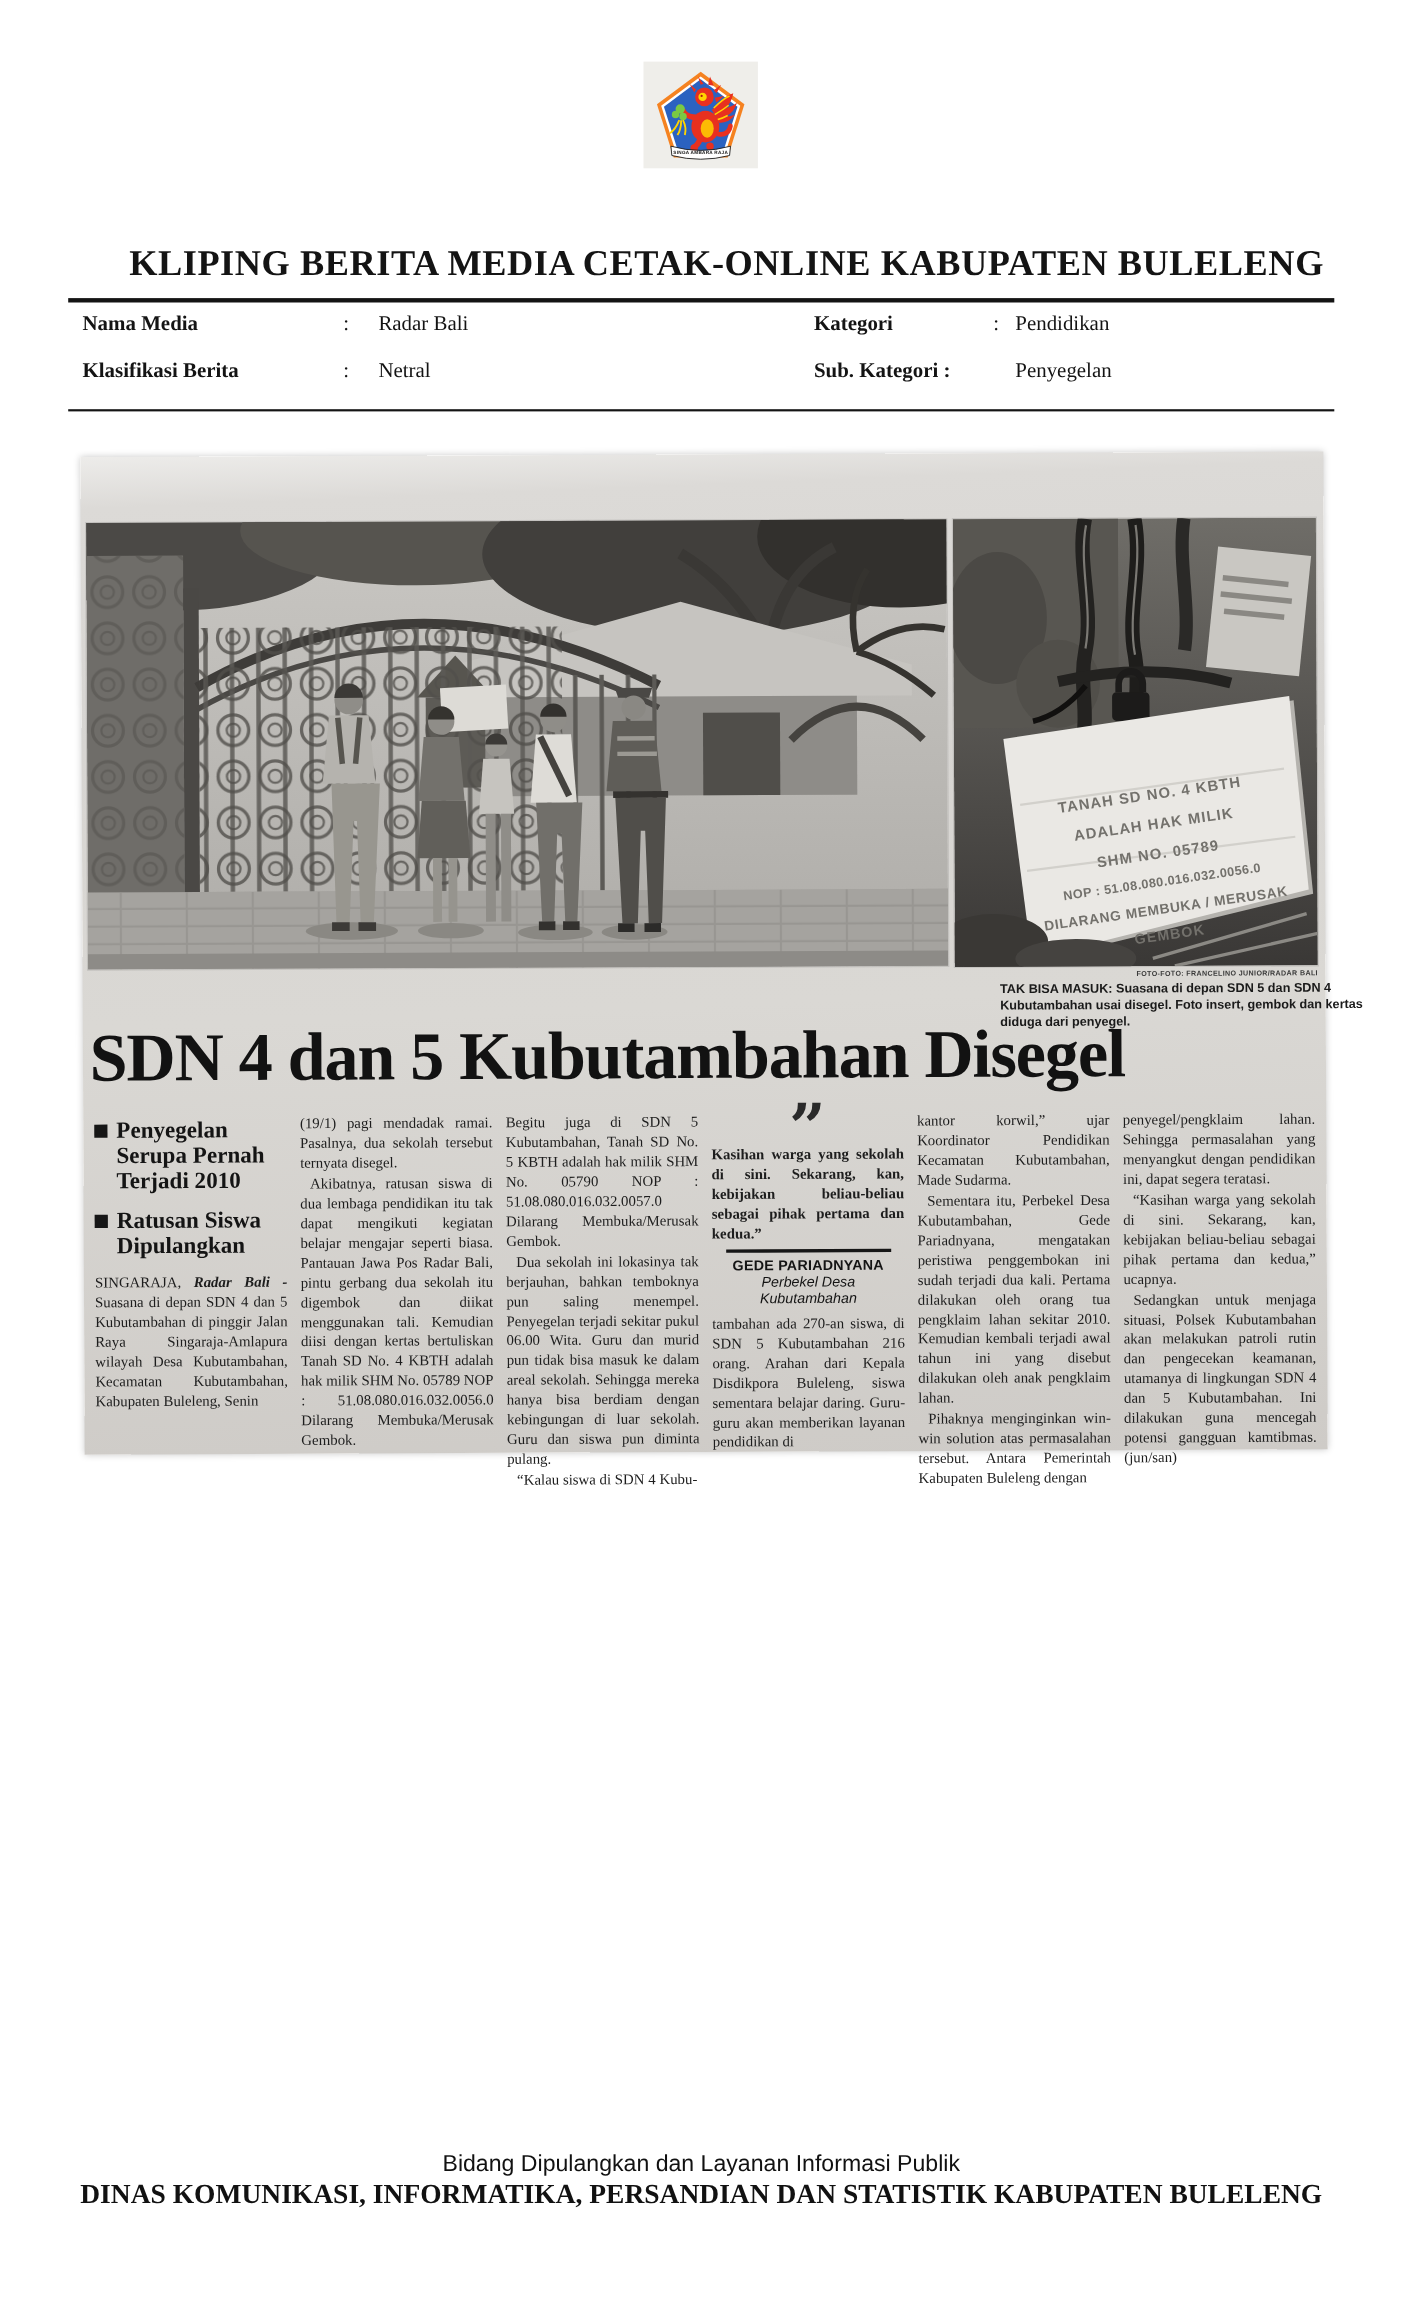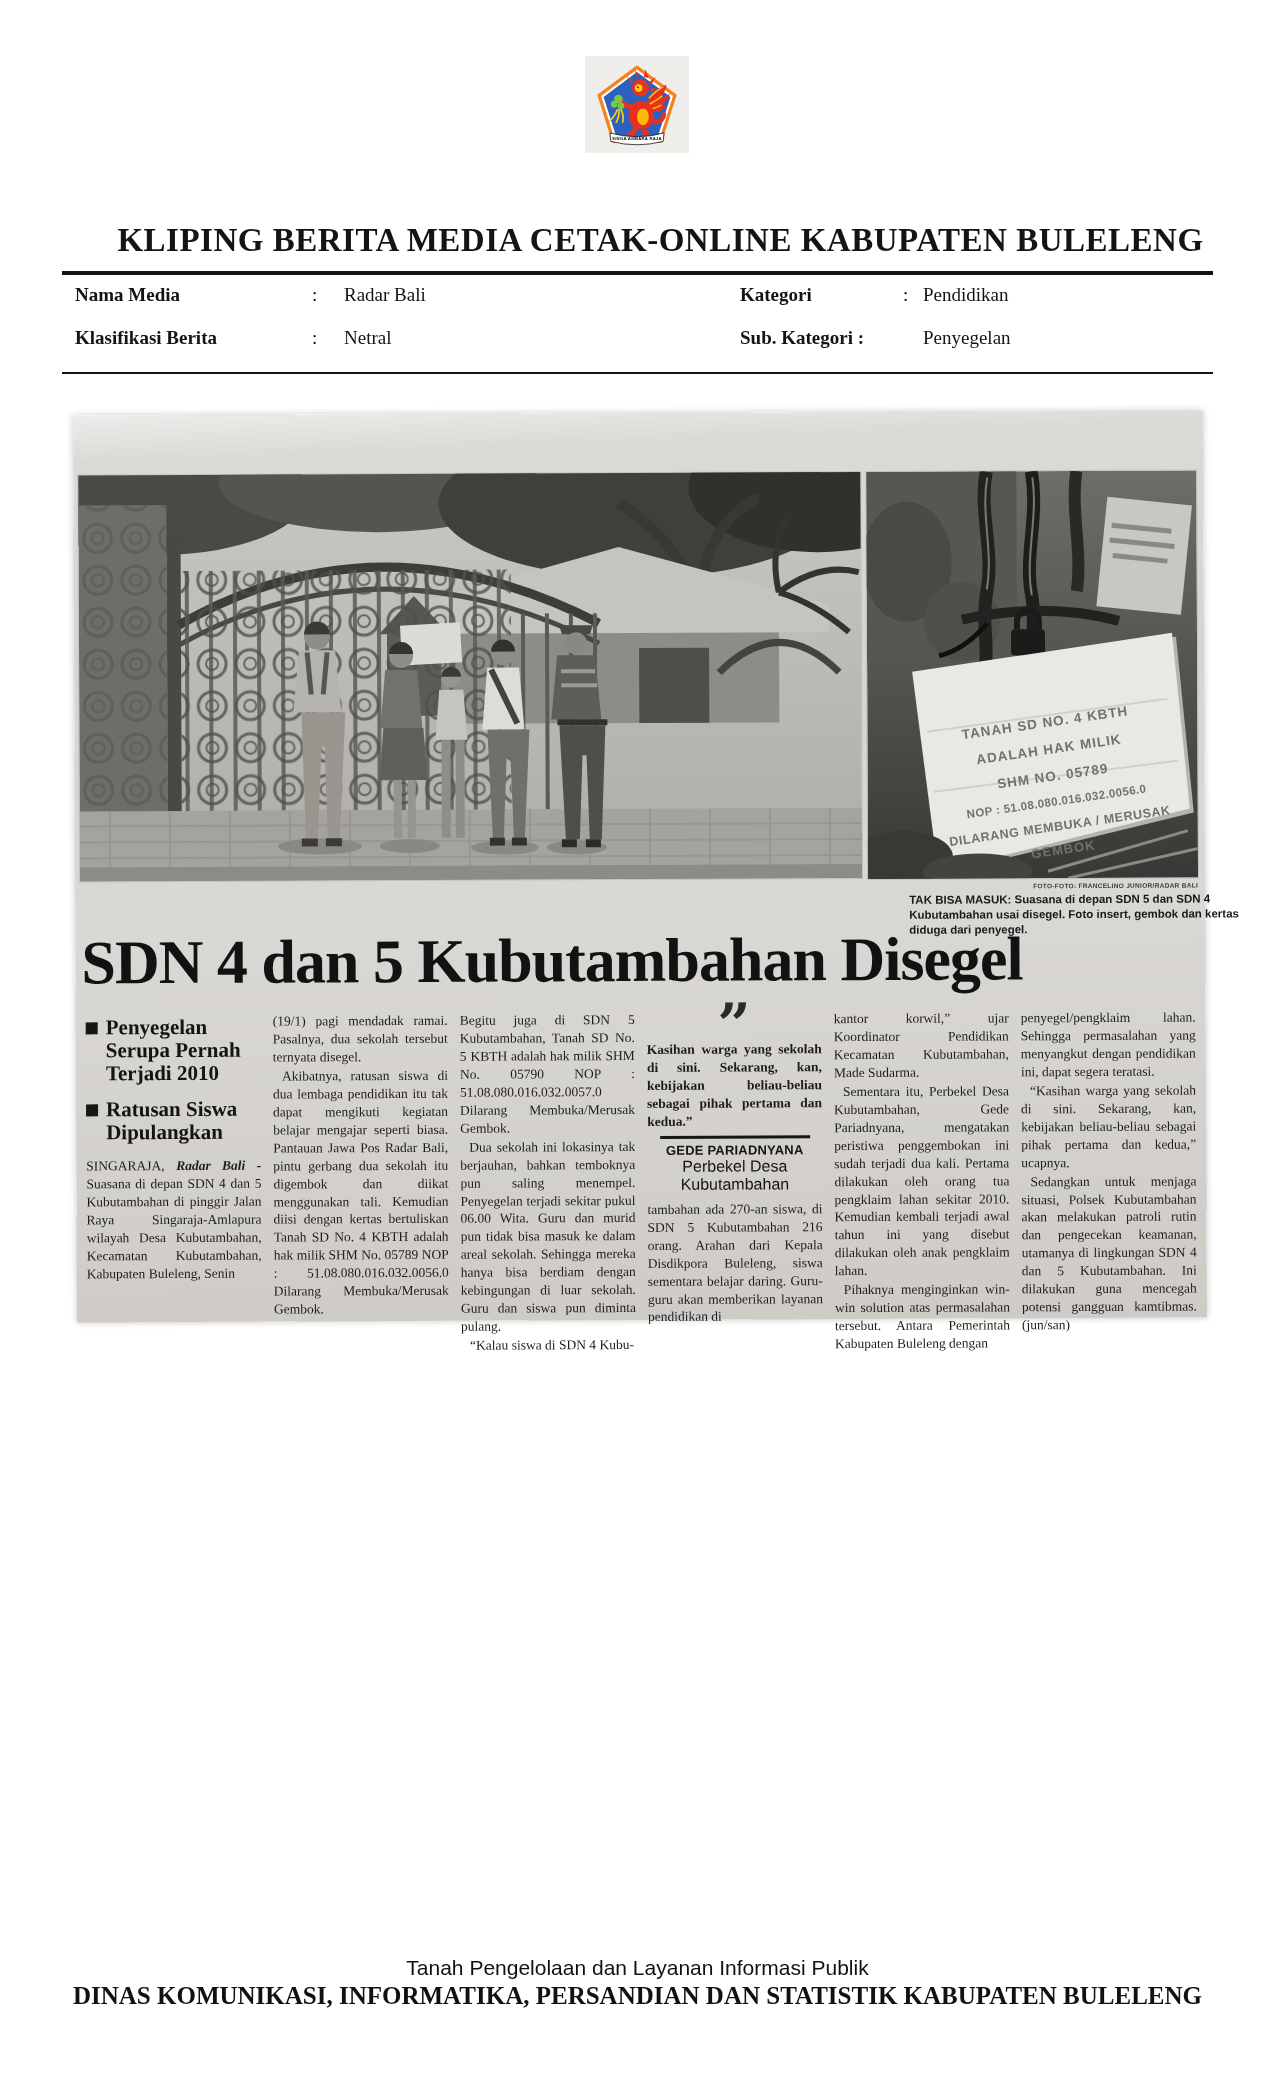--- a/index.html
+++ b/index.html
@@ -54,21 +54,21 @@
   .lead-ital{font-weight:bold;font-style:italic;}
 
   
   .pq{text-align:center;margin:0 0 7px 0;}
   .pq-quote{font-size:58px;line-height:.5;height:30px;font-weight:bold;color:#2a2a2a;
             font-family:"DejaVu Serif",serif;}
   .pq-text{font-size:15px;font-weight:bold;line-height:1.28;text-align:right;
            text-indent:0 !important;margin-bottom:5px !important;}
   .pq-rule{width:150px;height:3px;background:#161616;margin:3px auto 4px auto;}
   .pq-author{font-family:"Liberation Sans",sans-serif;font-weight:bold;font-size:13px;letter-spacing:.2px;}
-  .pq-role{font-family:"Liberation Sans",sans-serif;font-size:16px;margin-bottom:7px;}
+  .pq-role{font-family:"Liberation Sans",sans-serif;font-style:italic;font-size:13px;margin-bottom:7px;}
 
   
   .footer-line1{position:absolute;left:0;top:1956px;width:100%;text-align:center;
                 font-family:"Liberation Sans",sans-serif;font-size:21px;color:#111;}
   .footer-line2{position:absolute;left:0;top:1982px;width:100%;text-align:center;
                 font-size:25px;font-weight:bold;color:#111;}
 </style>
 </head>
 <body>
 
@@ -328,16 +328,16 @@
 
       <div class="col">
         <p class="noind">penyegel/pengklaim lahan. Sehingga permasalahan yang menyangkut dengan pendidikan ini, dapat segera teratasi.</p>
         <p>“Kasihan warga yang sekolah di sini. Sekarang, kan, kebijakan beliau-beliau sebagai pihak pertama dan kedua,” ucapnya.</p>
         <p>Sedangkan untuk menjaga situasi, Polsek Kubutambahan akan melakukan patroli rutin dan pengecekan keamanan, utamanya di lingkungan SDN 4 dan 5 Kubutambahan. Ini dilakukan guna mencegah potensi gangguan kamtibmas. (jun/san)</p>
       </div>
 
     </div>
   </div>
 
-  <div class="footer-line1">Tanah Pengelolaan dan Layanan Informasi Publik</div>
+  <div class="footer-line1">Bidang Dipulangkan dan Layanan Informasi Publik</div>
   <div class="footer-line2">DINAS KOMUNIKASI, INFORMATIKA, PERSANDIAN DAN STATISTIK KABUPATEN BULELENG</div>
 
 </div>
 
 </body></html>

